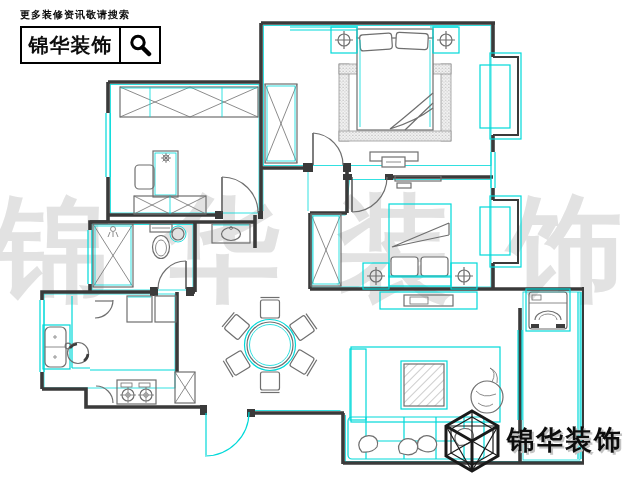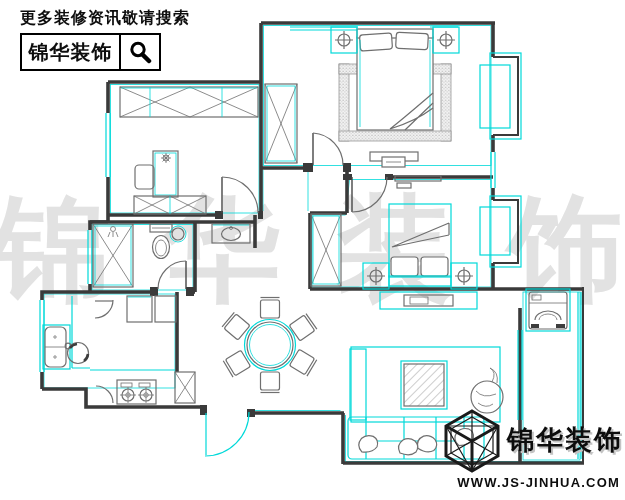--- a/index.html
+++ b/index.html
@@ -16,21 +16,21 @@
   .g  {fill:none;stroke:var(--line,#6f6f6f);stroke-width:1.2;}
   .gt {fill:none;stroke:var(--line,#6f6f6f);stroke-width:0.8;}
   .gf {fill:#ffffff;stroke:var(--line,#6f6f6f);stroke-width:1.2;}
   .dk {fill:none;stroke:#474747;stroke-width:1.4;}
   .c  {fill:none;stroke:var(--accent,#00d9d9);stroke-width:1.2;}
   .ct {fill:none;stroke:var(--accent,#00d9d9);stroke-width:0.8;}
   .jamb{fill:var(--wall,#3a3a3a);stroke:none;}
   .rug{fill:url(#stip);stroke:#8a8a8a;stroke-width:0.7;}
   
   .header{position:absolute;left:20px;top:8px;z-index:3;}
-  .promo{font-size:16px;font-weight:bold;letter-spacing:1px;}
+  .promo{font-size:10px;font-weight:bold;letter-spacing:1px;}
   .brandbox{margin-top:4px;width:137px;height:34px;border:2.5px solid #000;display:flex;align-items:stretch;background:#fff;}
   .brandcell{flex:1;display:flex;align-items:center;justify-content:center;font-size:20px;font-weight:bold;letter-spacing:1px;border-right:2.5px solid #000;}
   .searchcell{width:38px;display:flex;align-items:center;justify-content:center;}
   
   .logo{position:absolute;right:2px;bottom:26px;z-index:3;display:flex;align-items:center;gap:5px;}
   .logo-text{font-size:27px;font-weight:bold;line-height:1.08;letter-spacing:2px;
              font-family:"Liberation Serif", serif;text-shadow:2px 2px 0 #c3c3c3;}
   .website{position:absolute;right:5px;bottom:10px;z-index:3;font-size:13px;font-weight:bold;letter-spacing:1.2px;}
 </style>
 </head>
@@ -423,15 +423,14 @@
         <path stroke-width="3" d="M0,30 V0 M0,0 L26,-15 M0,0 L-26,-15"></path>
         <path stroke-width="1.2" d="M0,-30 V0 M-26,-15 L26,-15? Z" opacity="0"></path>
         <path stroke-width="1.2" d="M0,-30 L0,0 M-26,-15 L26,-15 M-26,-15 L0,30 M0,0 L-26,15 M26,-15 L0,30 M0,0 L26,15"></path>
         <path stroke-width="1.2" d="M0,-24 L21,-12 V12 L0,24 L-21,12 V-12 Z"></path>
       </g>
     </svg>
     <div class="logo-text">
       <div>锦华装饰</div>
     </div>
   </div>
-  <div class="website">WWW.JS-JINHUA.COM</div>
 
 </div>
 
 </body></html>

